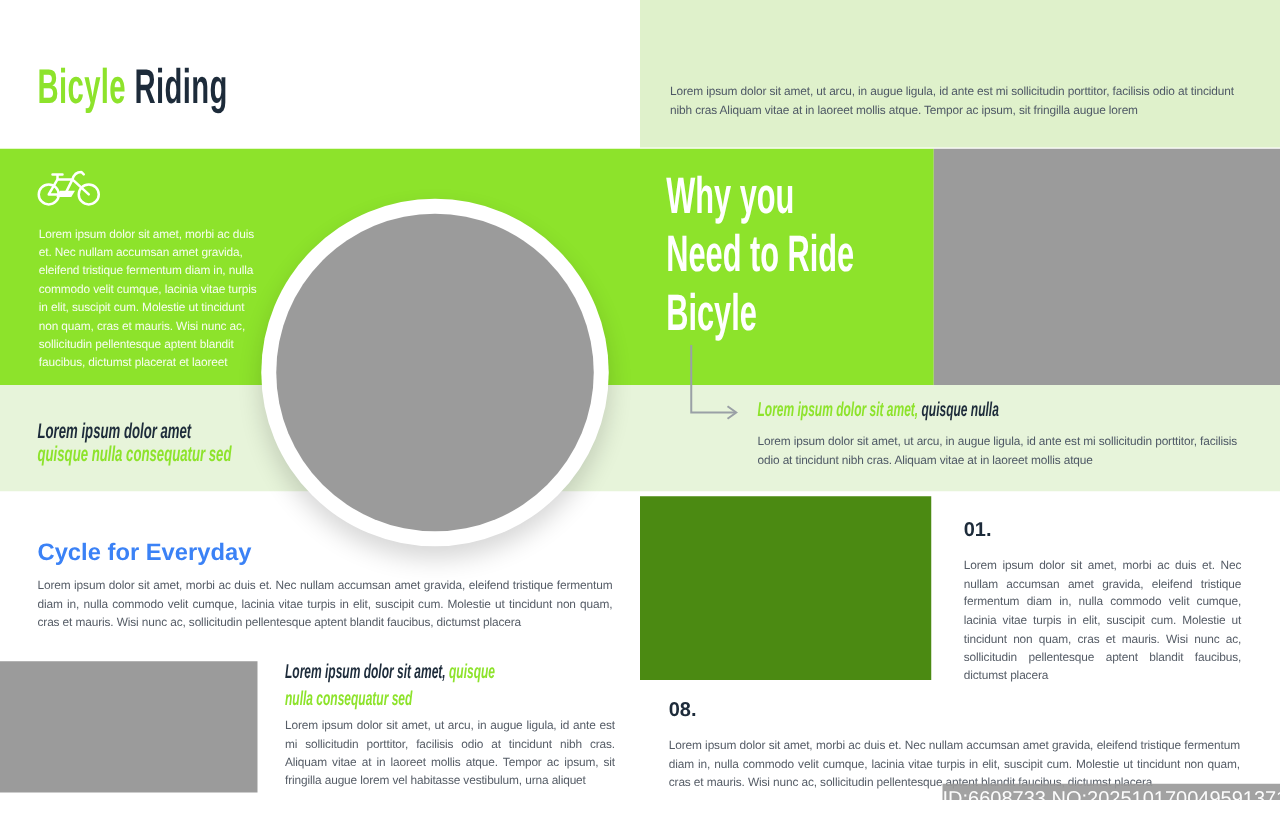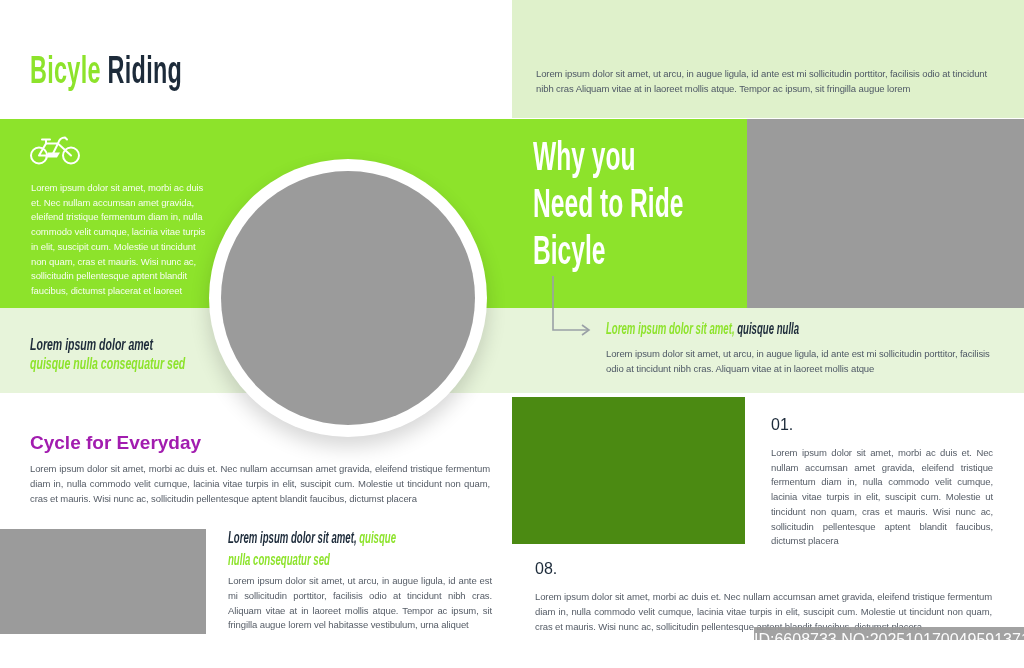--- a/index.html
+++ b/index.html
@@ -50,32 +50,32 @@
   .callout-paragraph{left:606px;top:347px;width:395px;font-size:9.5px;line-height:14.5px;
     color:#4E5865;letter-spacing:-0.1px;}
 
   
   .ribbon-heading{left:30px;top:335px;font-size:17px;font-weight:800;font-style:italic;
     line-height:19px;white-space:nowrap;transform:scaleX(0.62);transform-origin:0 0;}
   .ribbon-heading .dark{color:#1D2B3A;}
   .ribbon-heading .accent{color:#8DE32B;}
 
   
-  .everyday-heading{left:30px;top:432px;font-size:19px;font-weight:800;color:#a21caf;}
+  .everyday-heading{left:30px;top:432px;font-size:19px;font-weight:800;color:#3b82f6;}
   .everyday-paragraph{left:30px;top:461px;width:460px;font-size:9.5px;line-height:15px;
     color:#555C66;text-align:justify;letter-spacing:-0.1px;}
   .card-heading{left:228px;top:527px;width:300px;font-size:16px;font-weight:800;
     font-style:italic;line-height:22px;transform:scaleX(0.60);transform-origin:0 0;}
   .card-heading .dark{color:#1D2B3A;}
   .card-heading .accent{color:#8DE32B;}
   .card-paragraph{left:228px;top:574px;width:264px;font-size:9.5px;line-height:14.8px;
     color:#555C66;text-align:justify;letter-spacing:-0.1px;}
 
   
-  .item-number{font-size:16px;font-weight:400;color:#1D2B3A;}
+  .item-number{font-size:16px;font-weight:700;color:#1D2B3A;}
   .item1-number{left:771px;top:416px;}
   .item1-text{left:771px;top:446px;width:222px;font-size:9.5px;line-height:14.7px;
     color:#555C66;text-align:justify;letter-spacing:-0.1px;}
   .item2-number{left:535px;top:560px;}
   .item2-text{left:535px;top:589px;width:457px;font-size:9.5px;line-height:15px;
     color:#555C66;text-align:justify;letter-spacing:-0.1px;}
 
   
   .site-watermark{left:10px;top:622px;font-size:25px;font-weight:800;font-style:italic;
     color:#ffffff;-webkit-text-stroke:1.2px #d6d6d6;

